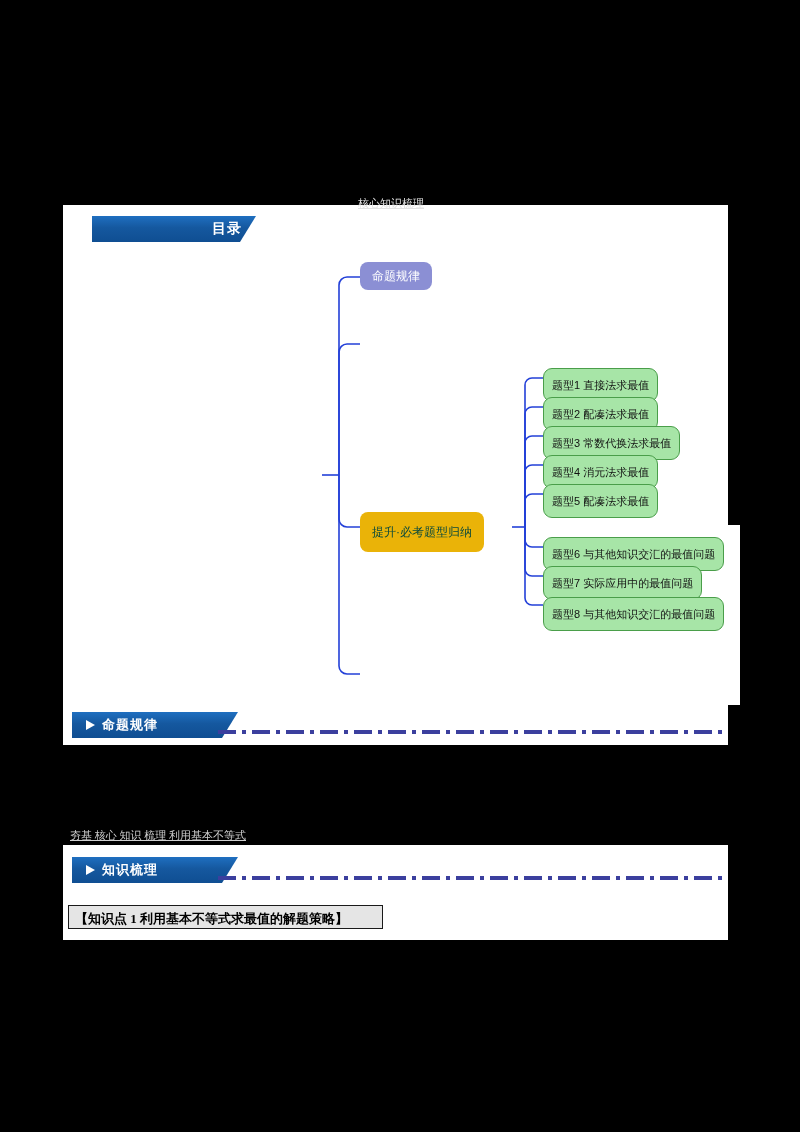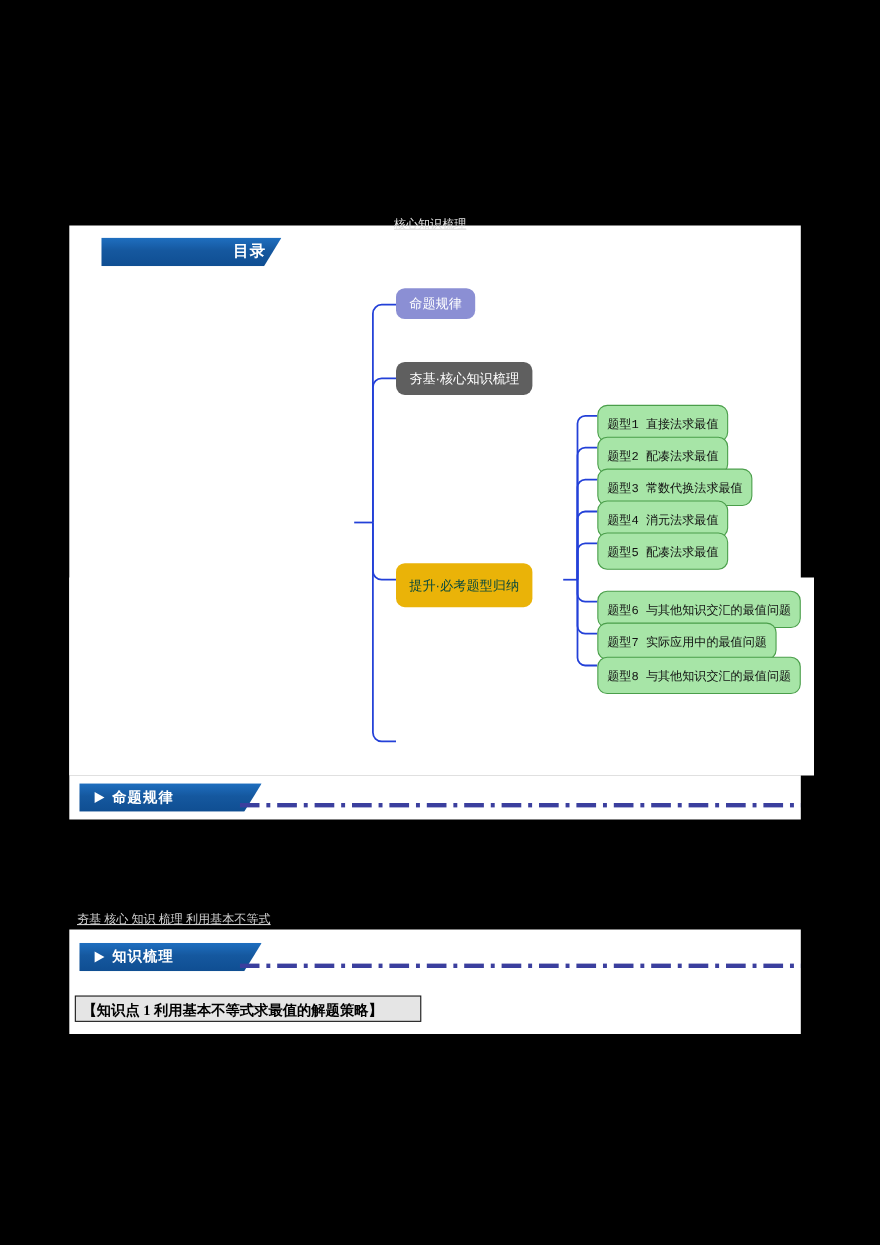--- a/index.html
+++ b/index.html
@@ -61,21 +61,21 @@
   
   .l1{border-radius:8px;font-size:12px;color:#fff;padding:0 12px;}
   #node-ming   {left:297px;top:57px; height:28px;background:#8b8fd4;}
   #node-qiangji{left:297px;top:124px;height:30px;background:#5f5f5f;}
   #node-tisheng{left:297px;top:307px;height:40px;background:#eab308;color:#0a4a3c;}
   #node-kehou  {left:297px;top:454px;height:30px;background:#ffd93a;color:#333;font-size:13px;}
 
   
   .leaf{border-radius:9px;background:#a7e5a7;border:1px solid #4a9e4a;
         color:#111;font-size:11px;padding:16px 8px;height:20px;
-        font-family:Liberation Mono, monospace;}
+        font-family:Liberation Sans, sans-serif;}
 
   
   #kp-box{position:absolute;left:68px;top:905px;width:315px;height:24px;
           background:#e5e5e5;border:1.5px solid #1a1a1a;box-sizing:border-box;
           display:flex;align-items:flex-end;padding-left:6px;}
   #kp-box span{font-family:"Liberation Serif","DejaVu Serif",serif;
                font-size:13px;font-weight:bold;color:#000;white-space:nowrap;}
 </style>
 </head>
 <body>
@@ -113,23 +113,20 @@
       <path d="M462 322 V335 a7 7 0 0 0 7 7 H480"></path>
       <path d="M462 322 V364 a7 7 0 0 0 7 7 H480"></path>
       <path d="M462 322 V393 a7 7 0 0 0 7 7 H480"></path>
     </g>
   </svg>
 
 
   <div class="node l1" id="node-ming">
     <span>命题规律</span>
   </div>
-  <div class="node l1" id="node-qiangji">
-    <span>夯基·核心知识梳理</span>
-  </div>
   <div class="node l1" id="node-tisheng">
     <span>提升·必考题型归纳</span>
   </div>
 
   <div class="node leaf" style="left:480px;top:163px">
     <span>题型1 直接法求最值</span>
     </div>
   <div class="node leaf" style="left:480px;top:192px">
     <span>题型2 配凑法求最值</span>
     </div>

